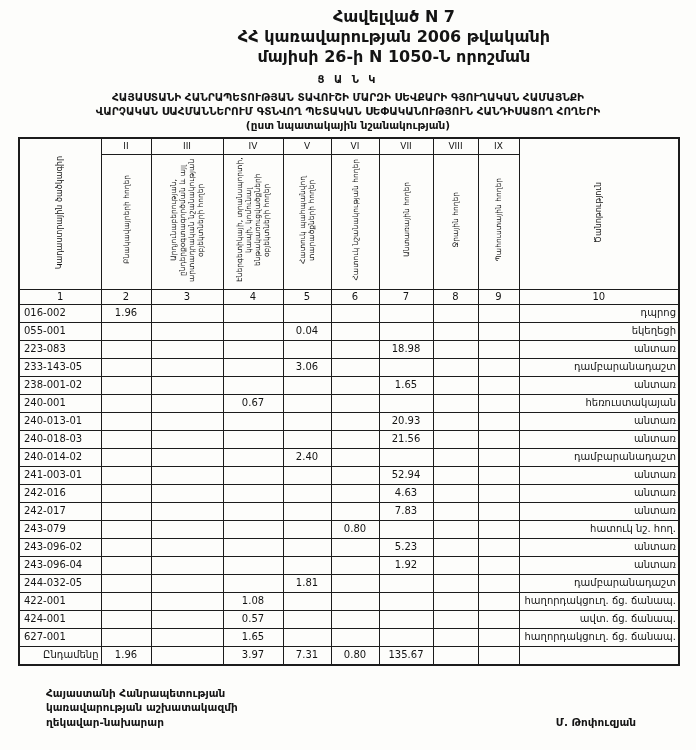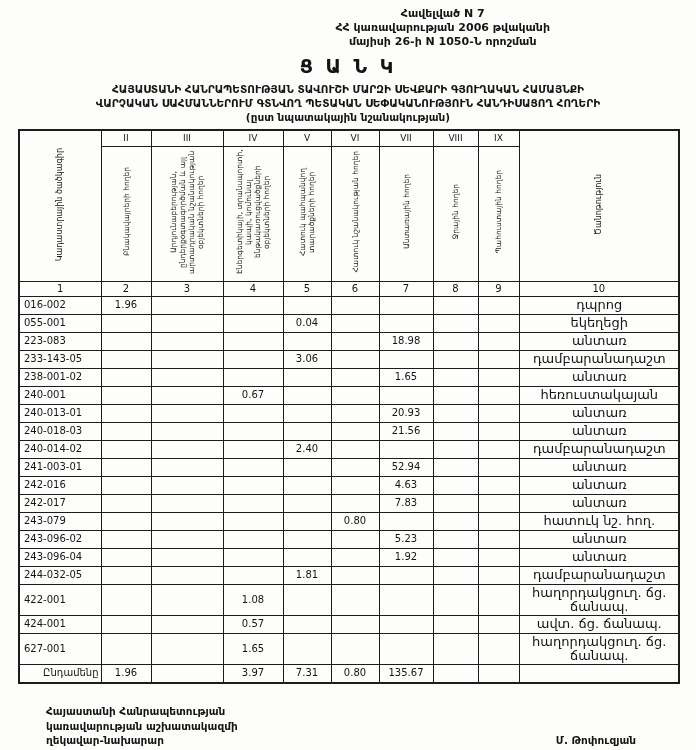--- a/index.html
+++ b/index.html
@@ -12,27 +12,27 @@
     font-family: "DejaVu Sans", sans-serif;
     color: #141414;
   }
   .page { padding: 5px 18px 0 18px; }
 
   .annex {
     margin: 2px 128px 0 auto;
     width: max-content;
     text-align: center;
     font-weight: bold;
-    font-size: 11px;
+    font-size: 16px;
     line-height: 1.25;
   }
   .caption {
     text-align: center;
     font-weight: bold;
-    font-size: 19px;
+    font-size: 10px;
     letter-spacing: 3px;
     margin-top: 7px;
   }
   .title-lines {
     text-align: center;
     font-weight: bold;
     font-size: 10.5px;
     line-height: 1.32;
     margin-top: 6px;
   }
@@ -83,21 +83,21 @@
   }
   tbody td {
     height: 15px;
     font-size: 10px;
     line-height: 14px;
     padding: 1px 2px;
     vertical-align: middle;
   }
   tbody td.code { text-align: left; padding-left: 4px; }
   tbody td.val  { text-align: center; }
-  tbody td.note { text-align: center; padding-left: 3px; font-size: 13px; }
+  tbody td.note { text-align: right; padding-left: 3px; font-size: 10px; }
   tr.total td.code { text-align: right; }
   .footer {
     display: flex;
     justify-content: space-between;
     align-items: flex-end;
     margin-top: 20px;
     padding: 0 42px 0 28px;
     font-weight: bold;
     font-size: 10.5px;
     line-height: 1.4;

